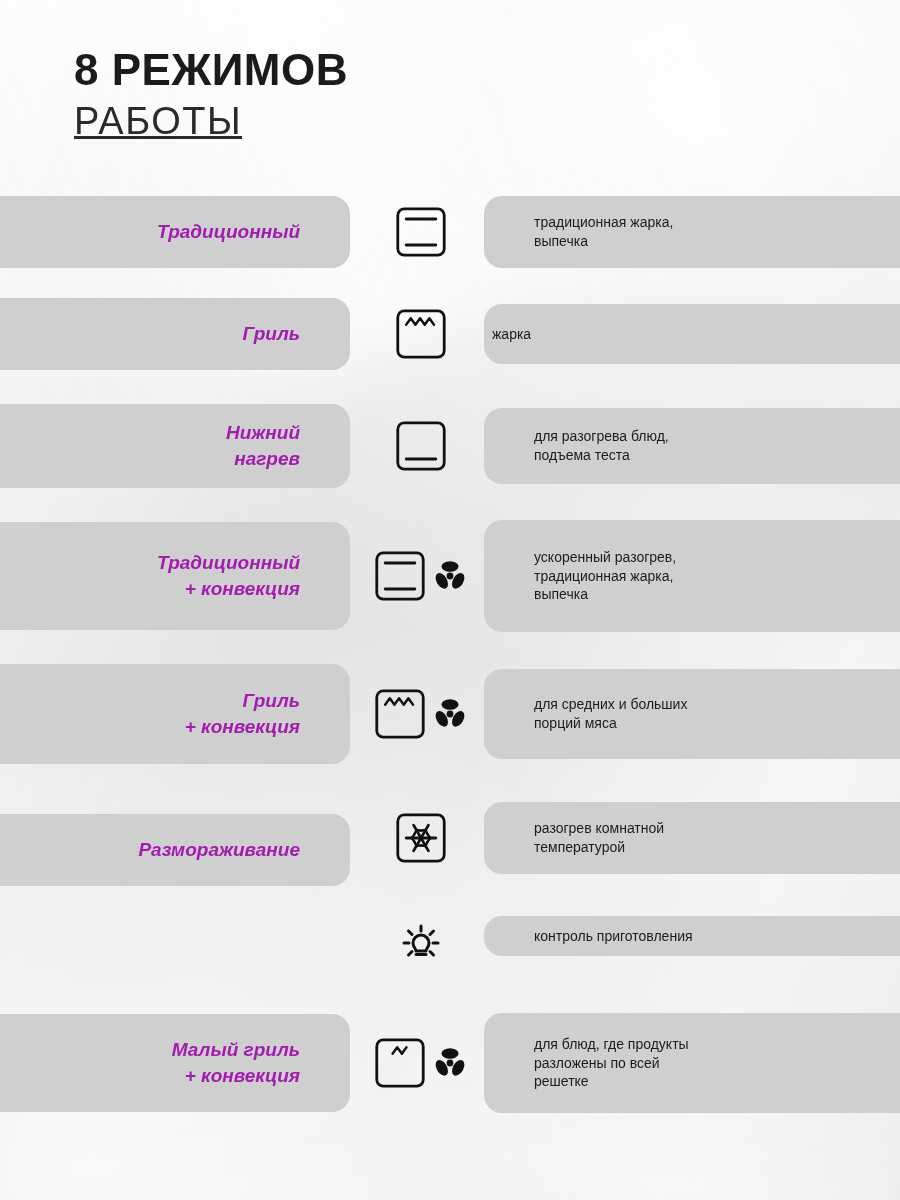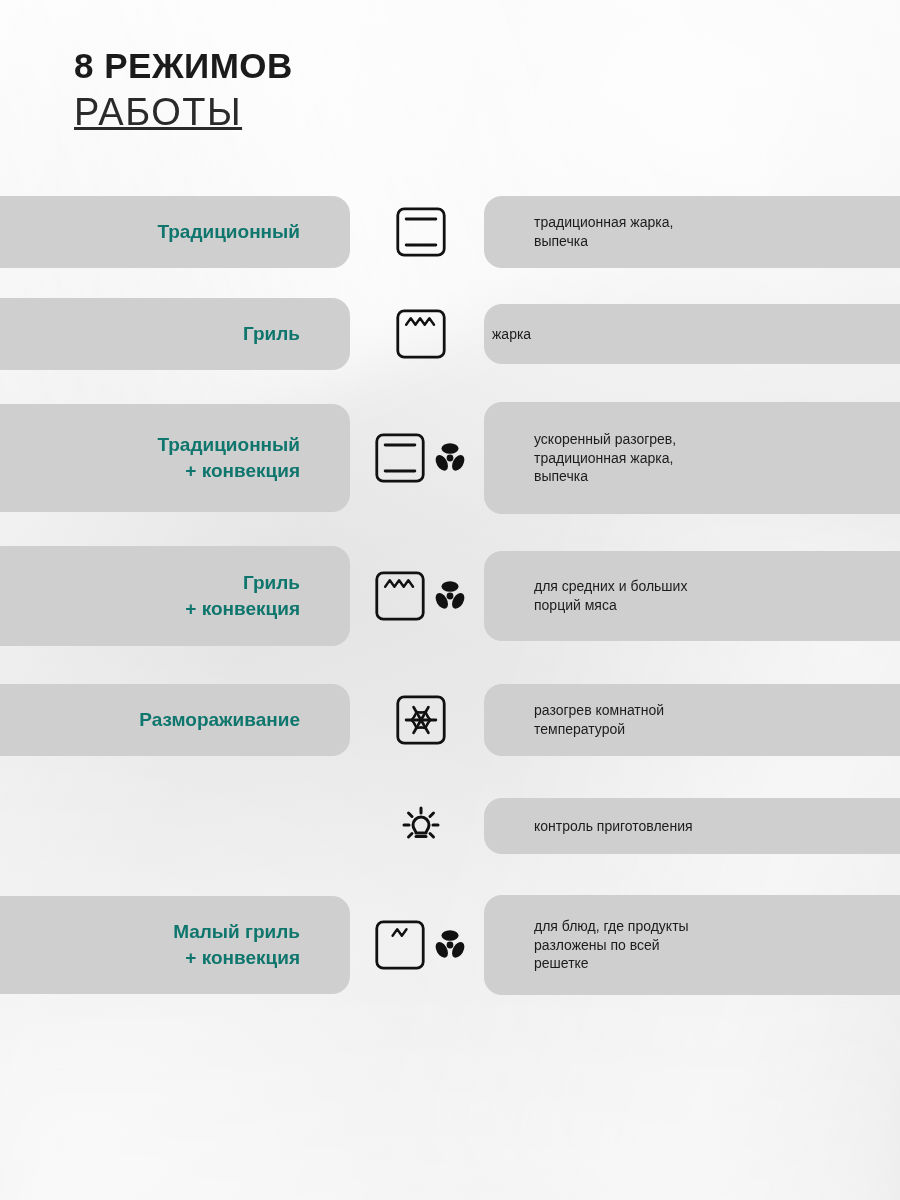--- a/index.html
+++ b/index.html
@@ -58,21 +58,21 @@
     pointer-events: none;
   }
 
   .title-block {
     position: absolute;
     left: 74px;
     top: 48px;
     z-index: 3;
   }
   .title-line1 {
-    font-size: 35px;
+    font-size: 44px;
     font-weight: bold;
     letter-spacing: 0.5px;
     color: #1b1b1b;
     line-height: 1.0;
     margin: 0 0 10px 0;
   }
   .title-line2 {
     font-size: 38px;
     font-weight: 300;
     letter-spacing: 1.5px;
@@ -103,24 +103,25 @@
     border-radius: 0 18px 18px 0;
     display: flex;
     align-items: center;
     justify-content: flex-end;
     box-sizing: border-box;
     padding: 0 50px 0 24px;
   }
   .mode-text {
     font-size: 19px;
     font-weight: bold;
-    color: #0f766e;
+    color: #a21caf;
     text-align: right;
     line-height: 1.35;
     white-space: pre-line;
+    font-style: italic;
   }
   .icon-cell {
     position: absolute;
     left: 358px;
     width: 126px;
     display: flex;
     align-items: center;
     justify-content: center;
     gap: 6px;
   }
@@ -184,20 +185,38 @@
             <svg width="52" height="52" viewBox="0 0 56 56">
               <rect x="3" y="3" width="50" height="50" rx="7" ry="7" fill="none" stroke="#111" stroke-width="3"></rect>
               <polyline points="12,18 17,11 22,18 27,11 32,18 37,11 42,18" fill="none" stroke="#111" stroke-width="2.6" stroke-linecap="round" stroke-linejoin="round"></polyline>
             </svg>
           </span>
         </div>
         <div class="desc-pill" style="height: 60px; top: 12px; padding-left: 8px;">
           <div class="desc-text">жарка</div>
         </div>
       </div>
+      <div class="row" style="height: 96px; margin-bottom: 22px;">
+        <div class="mode-pill" style="height: 84px; top: 6px;">
+          <div class="mode-text">Нижний
+нагрев</div>
+        </div>
+        <div class="icon-cell" style="height: 96px; top: 0px;">
+          <span>
+            <svg width="52" height="52" viewBox="0 0 56 56">
+              <rect x="3" y="3" width="50" height="50" rx="7" ry="7" fill="none" stroke="#111" stroke-width="3"></rect>
+              <line x1="12" y1="42" x2="44" y2="42" stroke="#111" stroke-width="3" stroke-linecap="round"></line>
+            </svg>
+          </span>
+        </div>
+        <div class="desc-pill" style="height: 76px; top: 10px;">
+          <div class="desc-text">для разогрева блюд,
+подъема теста</div>
+        </div>
+      </div>
       <div class="row" style="height: 120px; margin-bottom: 22px;">
         <div class="mode-pill" style="height: 108px; top: 6px;">
           <div class="mode-text">Традиционный
 + конвекция</div>
         </div>
         <div class="icon-cell" style="height: 120px; top: 0px;">
           <span>
             <svg width="52" height="52" viewBox="0 0 56 56">
               <rect x="3" y="3" width="50" height="50" rx="7" ry="7" fill="none" stroke="#111" stroke-width="3"></rect>
               <line x1="12" y1="14" x2="44" y2="14" stroke="#111" stroke-width="3" stroke-linecap="round"></line>
@@ -239,21 +258,21 @@
               <circle cx="18" cy="18" r="3.4" fill="#111"></circle>
             </svg>
           </span>
         </div>
         <div class="desc-pill" style="height: 90px; top: 11px;">
           <div class="desc-text">для средних и больших
 порций мяса</div>
         </div>
       </div>
       <div class="row" style="height: 84px; margin-bottom: 22px;">
-        <div class="mode-pill" style="height: 72px; top: 6px;">
+        <div class="mode-pill" style="height: 72px; top: 18px;">
           <div class="mode-text">Размораживание</div>
         </div>
         <div class="icon-cell" style="height: 84px; top: 0px;">
           <span>
             <svg width="52" height="52" viewBox="0 0 56 56">
               <rect x="3" y="3" width="50" height="50" rx="7" ry="7" fill="none" stroke="#111" stroke-width="3"></rect>
               <line x1="28" y1="28" x2="44.0" y2="28.0" stroke="#111" stroke-width="3" stroke-linecap="round"></line>
               <line x1="38.0" y1="28.0" x2="34.5" y2="32.9" stroke="#111" stroke-width="2.4" stroke-linecap="round"></line>
               <line x1="38.0" y1="28.0" x2="34.5" y2="23.1" stroke="#111" stroke-width="2.4" stroke-linecap="round"></line>
               <line x1="28" y1="28" x2="36.0" y2="41.9" stroke="#111" stroke-width="3" stroke-linecap="round"></line>
@@ -288,21 +307,21 @@
               <line x1="28" y1="10" x2="28" y2="15" stroke="#111" stroke-width="3" stroke-linecap="round"></line>
               <line x1="11" y1="27" x2="16" y2="27" stroke="#111" stroke-width="3" stroke-linecap="round"></line>
               <line x1="40" y1="27" x2="45" y2="27" stroke="#111" stroke-width="3" stroke-linecap="round"></line>
               <line x1="15.5" y1="15" x2="19" y2="18.5" stroke="#111" stroke-width="3" stroke-linecap="round"></line>
               <line x1="40.5" y1="15" x2="37" y2="18.5" stroke="#111" stroke-width="3" stroke-linecap="round"></line>
               <line x1="15.5" y1="39" x2="19" y2="35.5" stroke="#111" stroke-width="3" stroke-linecap="round"></line>
               <line x1="40.5" y1="39" x2="37" y2="35.5" stroke="#111" stroke-width="3" stroke-linecap="round"></line>
             </svg>
           </span>
         </div>
-        <div class="desc-pill" style="height: 56px; top: 14px;">
+        <div class="desc-pill" style="height: 40px; top: 14px;">
           <div class="desc-text">контроль приготовления</div>
         </div>
       </div>
       <div class="row" style="height: 110px; margin-bottom: 0px;">
         <div class="mode-pill" style="height: 98px; top: 6px;">
           <div class="mode-text">Малый гриль
 + конвекция</div>
         </div>
         <div class="icon-cell" style="height: 110px; top: 0px;">
           <span>

